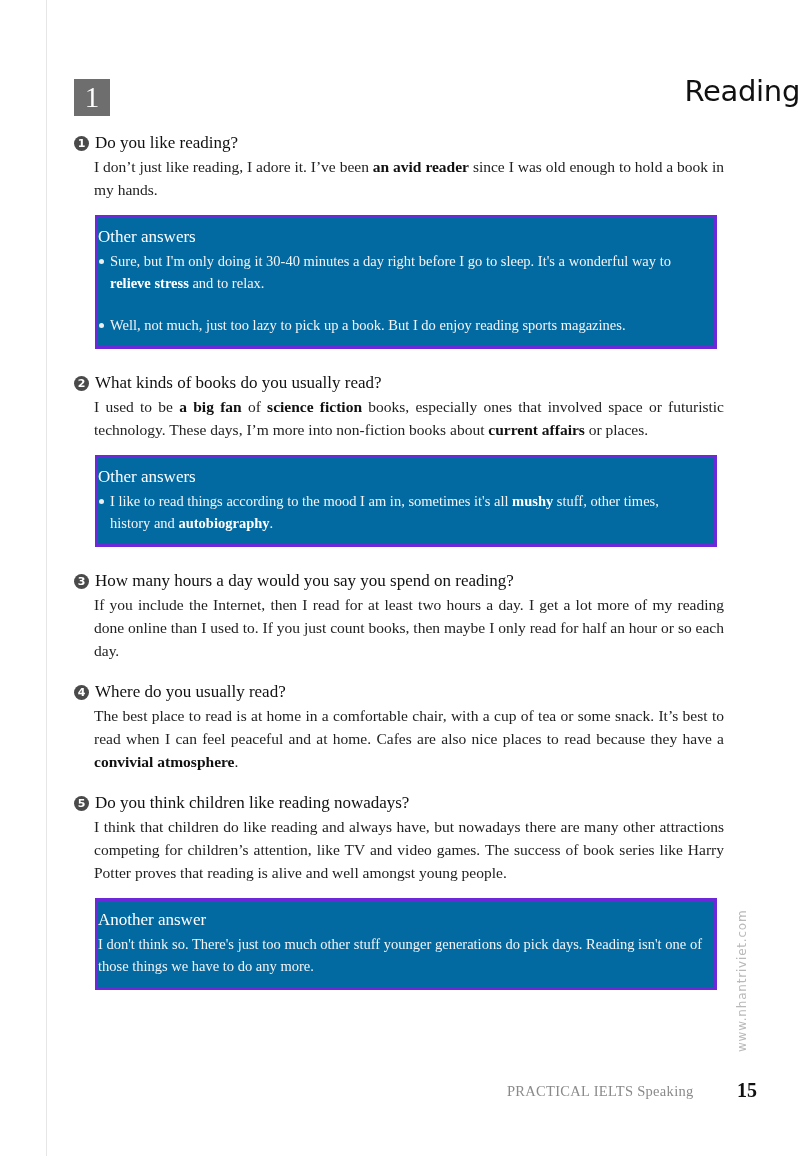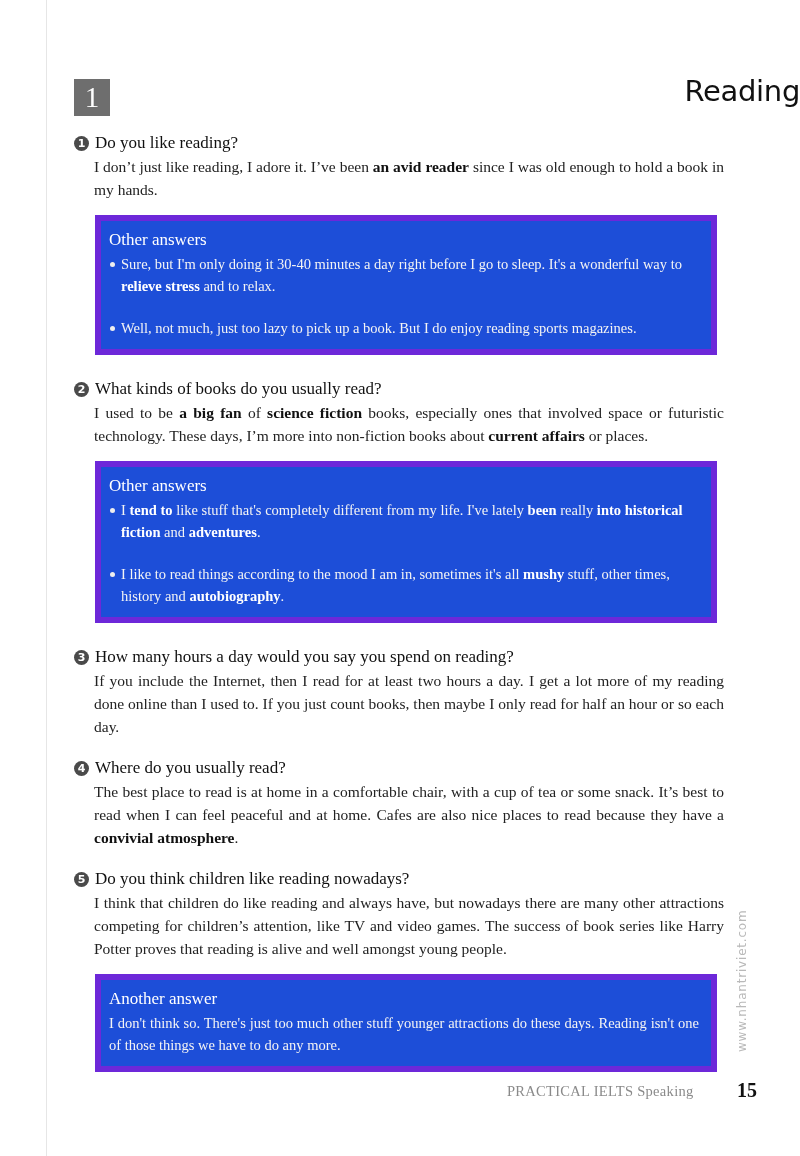--- a/index.html
+++ b/index.html
@@ -34,22 +34,22 @@
     text-align: center; margin-right: 6px; font-family: "DejaVu Sans", sans-serif; font-weight: bold;
     flex: 0 0 auto;
   }
   .answer {
     margin-left: 20px; font-size: 15.5px; line-height: 23px; text-align: justify;
     color: #222;
   }
   .answer b { font-weight: bold; color: #111; }
   .other-box {
     margin: 14px 0 22px 21px; width: 622px;
-    background: #1d4ed8; border: 6px solid #6d28d9;
-    padding: 8px 12px 10px 8px; box-sizing: border-box; color: #f4f4f4;
+    background: #0369a1; border: 3px solid #6d28d9;
+    padding: 8px 12px 10px 0; box-sizing: border-box; color: #f4f4f4;
     font-size: 14.5px; line-height: 22px;
   }
   .other-title { font-size: 17px; font-weight: normal; color: #fff; margin-bottom: 2px; }
   .other-item { position: relative; padding-left: 12px; }
   .other-item::before { content: ""; position: absolute; left: 1px; top: 9px; width: 5px; height: 5px; border-radius: 50%; background: #eee; }
   .other-item + .other-item { margin-top: 20px; }
   .other-item b, .plain b { color: #fff; }
   .plain { text-align: justify; }
   .footer {
     position: absolute; left: 507px; top: 1083px; font-size: 14.5px; color: #8a8a8a;
@@ -88,21 +88,20 @@
   </div>
 
   <div class="qa">
     <div class="question">
       <span class="qnum">2</span>
       <span>What kinds of books do you usually read?</span>
     </div>
     <div class="answer"><span>I used to be </span><b>a big fan</b><span> of </span><b>science fiction</b><span> books, especially ones that involved space or futuristic technology. These days, I’m more into non-fiction books about </span><b>current affairs</b><span> or places.</span></div>
     <div class="other-box">
       <div class="other-title">Other answers</div>
-      <div class="other-item"><span>I </span><b>tend to</b><span> like stuff that's completely different from my life. I've lately </span><b>been</b><span> really </span><b>into historical fiction</b><span> and </span><b>adventures</b><span>.</span></div>
       <div class="other-item"><span>I like to read things according to the mood I am in, sometimes it's all </span><b>mushy</b><span> stuff, other times, history and </span><b>autobiography</b><span>.</span></div>
     </div>
   </div>
 
   <div class="qa" style="margin-bottom:18px;">
     <div class="question">
       <span class="qnum">3</span>
       <span>How many hours a day would you say you spend on reading?</span>
     </div>
     <div class="answer"><span>If you include the Internet, then I read for at least two hours a day. I get a lot more of my reading done online than I used to. If you just count books, then maybe I only read for half an hour or so each day.</span></div>
@@ -117,20 +116,20 @@
   </div>
 
   <div class="qa">
     <div class="question">
       <span class="qnum">5</span>
       <span>Do you think children like reading nowadays?</span>
     </div>
     <div class="answer"><span>I think that children do like reading and always have, but nowadays there are many other attractions competing for children’s attention, like TV and video games. The success of book series like Harry Potter proves that reading is alive and well amongst young people.</span></div>
     <div class="other-box">
       <div class="other-title">Another answer</div>
-      <div class="plain">I don't think so. There's just too much other stuff younger attractions do these days. Reading isn't one of those things we have to do any more.</div>
+      <div class="plain">I don't think so. There's just too much other stuff younger generations do pick days. Reading isn't one of those things we have to do any more.</div>
     </div>
   </div>
 </div>
 
 <div class="watermark">www.nhantriviet.com</div>
 <div class="footer">PRACTICAL IELTS Speaking</div>
 <div class="page-number">15</div>
 
 </body></html>

